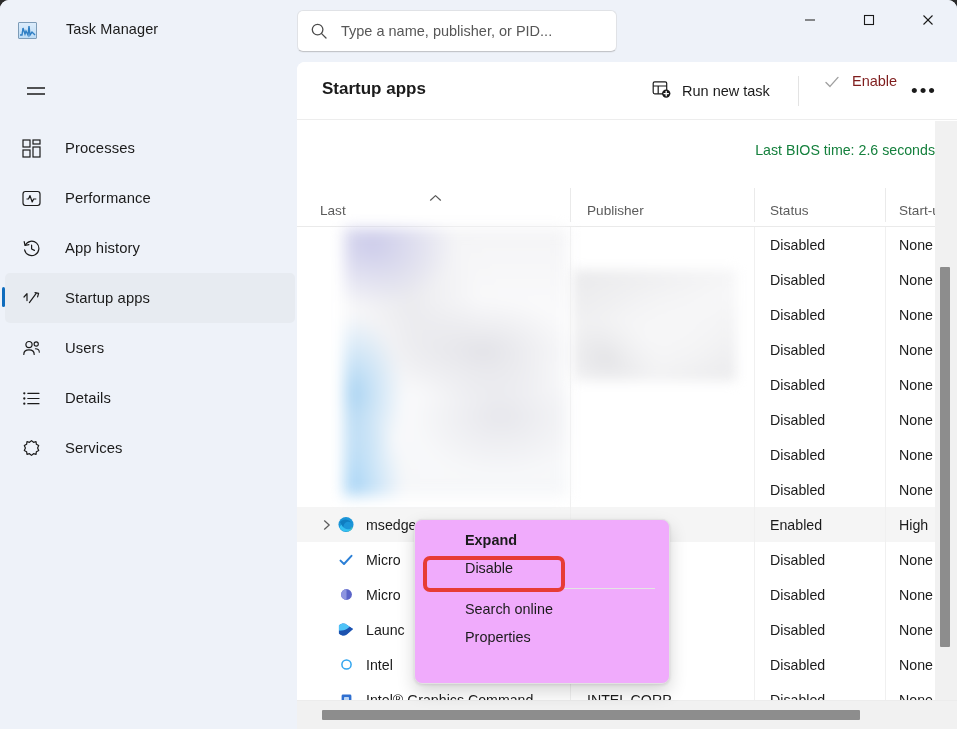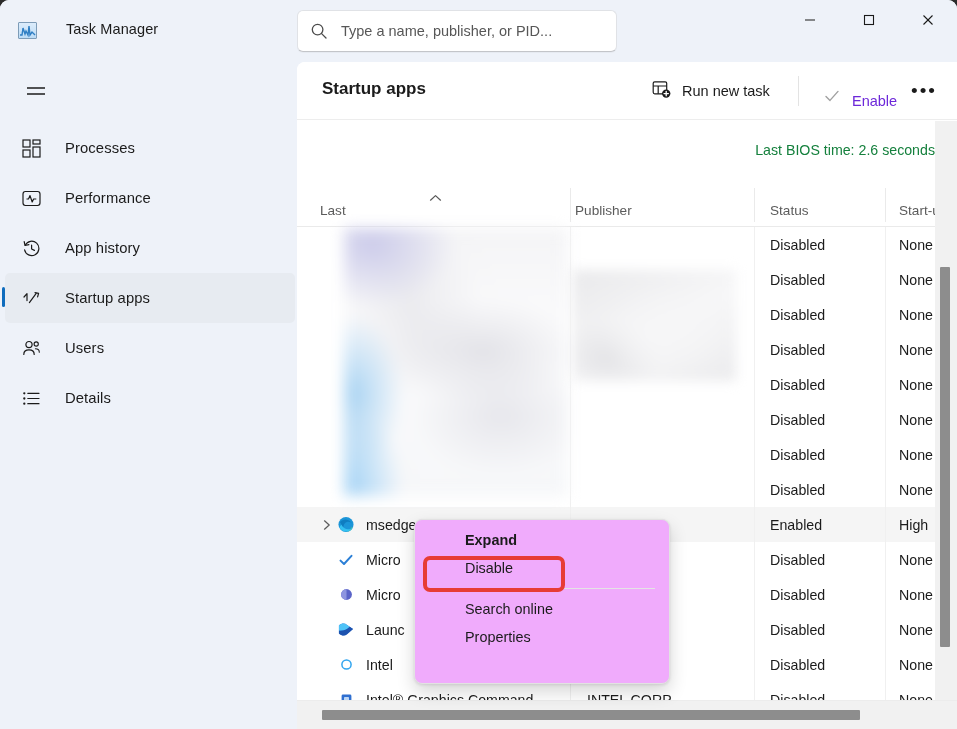--- a/index.html
+++ b/index.html
@@ -124,22 +124,22 @@
     display: flex; align-items: center; padding: 0 10px;
     border-radius: 5px; color: #1b1b1b;
   }
   #run-new-task .lbl { margin-left: 11px; font-size: 14.5px; }
   #cmd-sep {
     position: absolute; left: 501px; top: 14px; width: 1px; height: 30px;
     background: #e3e3e3;
   }
   #enable-btn {
     position: absolute; left: 516px; top: 11px; height: 36px;
-    display: flex; align-items: flex-end; padding: 0 10px;
-    border-radius: 5px; color: #6d28d9;
+    display: flex; align-items: flex-start; padding: 0 10px;
+    border-radius: 5px; color: #7f1d1d;
   }
   #enable-btn .lbl { margin-left: 11px; font-size: 14.5px; }
   #more-btn {
     position: absolute; left: 608px; top: 11px; width: 38px; height: 36px;
     display: flex; align-items: center; justify-content: center;
     border-radius: 5px; color: #1b1b1b; font-size: 19px; letter-spacing: 2px;
   }
 
   
   #bios-line {
@@ -158,21 +158,21 @@
   .th {
     position: absolute; top: 0; height: 44px;
     font-size: 13.6px; color: #5b5b5b;
     display: flex; align-items: flex-end; padding-bottom: 9px;
   }
   .th .divider {
     position: absolute; left: 0; top: 5px; width: 1px; height: 34px;
     background: #eaeaea;
   }
   #th-name  { left: 7px;  width: 266px; padding-left: 16px; }
-  #th-pub   { left: 273px; width: 184px; padding-left: 5px; }
+  #th-pub   { left: 273px; width: 184px; padding-left: 17px; }
   #th-status{ left: 457px; width: 131px; padding-left: 16px; }
   #th-impact{ left: 588px; width: 90px;  padding-left: 14px; }
   #sort-caret {
     position: absolute; left: 125px; top: 7px;
     color: #5b5b5b;
   }
 
   #tbody {
     position: absolute; left: 0; top: 44px; width: 660px; height: 502px;
     overflow: hidden;
@@ -391,20 +391,28 @@
             <circle cx="2.3" cy="9.5" r="1.15" fill="#1b1b1b"></circle>
             <circle cx="2.3" cy="14.7" r="1.15" fill="#1b1b1b"></circle>
             <line x1="5.8" y1="4.3" x2="17" y2="4.3" stroke="#1b1b1b" stroke-width="1.2" stroke-linecap="round"></line>
             <line x1="5.8" y1="9.5" x2="17" y2="9.5" stroke="#1b1b1b" stroke-width="1.2" stroke-linecap="round"></line>
             <line x1="5.8" y1="14.7" x2="17" y2="14.7" stroke="#1b1b1b" stroke-width="1.2" stroke-linecap="round"></line>
           </svg>
         </span>
         <span class="navlabel">Details</span>
       </div>
 
+      <div class="navitem">
+        <span class="navicon">
+          <svg width="19" height="19" viewBox="0 0 19 19">
+            <path d="M9.5 1.6 11.5 3.3 14 2.7 14.4 5.3 16.7 6.6 15.6 9 16.7 11.4 14.4 12.7 14 15.3 11.5 14.7 9.5 16.4 7.5 14.7 5 15.3 4.6 12.7 2.3 11.4 3.4 9 2.3 6.6 4.6 5.3 5 2.7 7.5 3.3 Z" fill="none" stroke="#1b1b1b" stroke-width="1.2" stroke-linejoin="round"></path>
+          </svg>
+        </span>
+        <span class="navlabel">Services</span>
+      </div>
     </div>
 
     <div id="settings-item" class="navitem">
       
       
     </div>
   </div>
 
   <div id="content">
 

